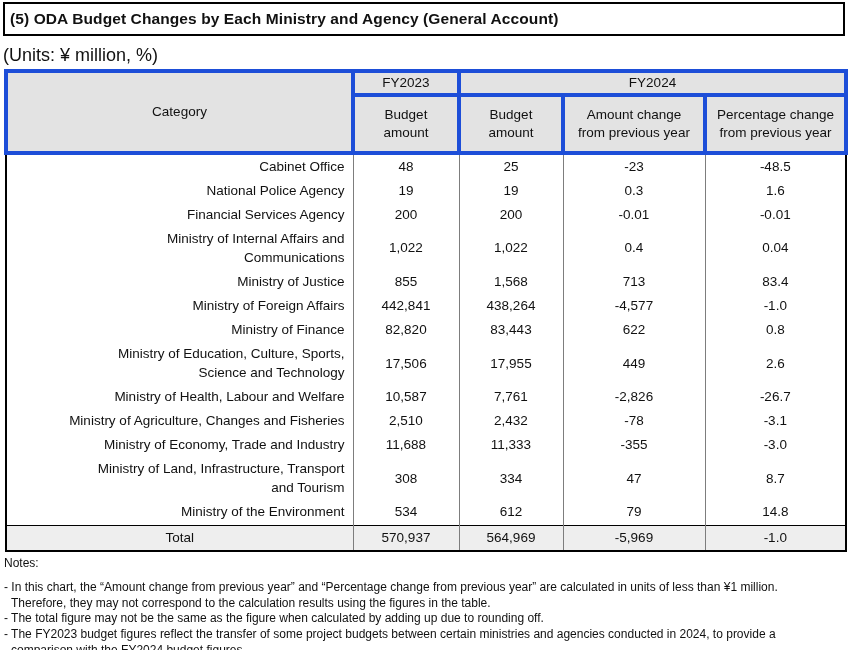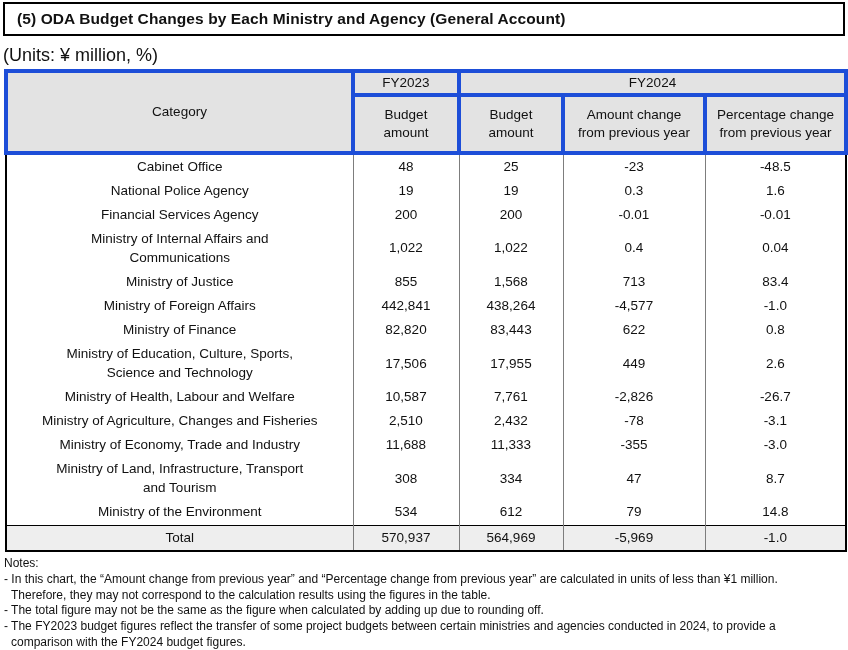--- a/index.html
+++ b/index.html
@@ -5,21 +5,21 @@
   * { margin: 0; padding: 0; box-sizing: border-box; }
   html, body { width: 848px; height: 650px; background: #fff; overflow: hidden; }
   body { font-family: "Liberation Sans", sans-serif; color: #111; }
   .page { padding: 2px 3px; }
 
   .title-box {
     border: 2px solid #000;
     height: 34px;
     display: flex;
     align-items: center;
-    padding-left: 12px;
+    padding-left: 5px;
     font-size: 15.5px;
     font-weight: bold;
     letter-spacing: 0.1px;
   }
 
   .units-note {
     text-align: left;
     font-size: 18px;
     margin: 9px 2px 3px 0;
   }
@@ -47,33 +47,33 @@
 
   tbody td {
     font-size: 13.5px;
     line-height: 1.4;
     padding: 2.6px 8px;
     vertical-align: middle;
     border-left: 1px solid #7d7d7d;
   }
   tbody td.cat {
     border-left: none;
-    text-align: center;
+    text-align: right;
     white-space: pre-line;
   }
   tbody td.num { text-align: center; }
   tbody tr.total td {
     background: #eeeeee;
     border-top: 1px solid #000;
     margin-top: 38px;
   }
   tbody tr.total td.cat { text-align: center; }
 
   .notes { margin: 4px 0 0 1px; font-size: 12px; line-height: 1.32; }
-  .notes .note-heading { margin-bottom: 0; }
+  .notes .note-heading { margin-bottom: 8px; }
   .notes .note-item {
     padding-left: 7px;
     text-indent: -7px;
     white-space: pre-line;
   }
 </style>
 </head>
 <body>
 
 <div class="page">

